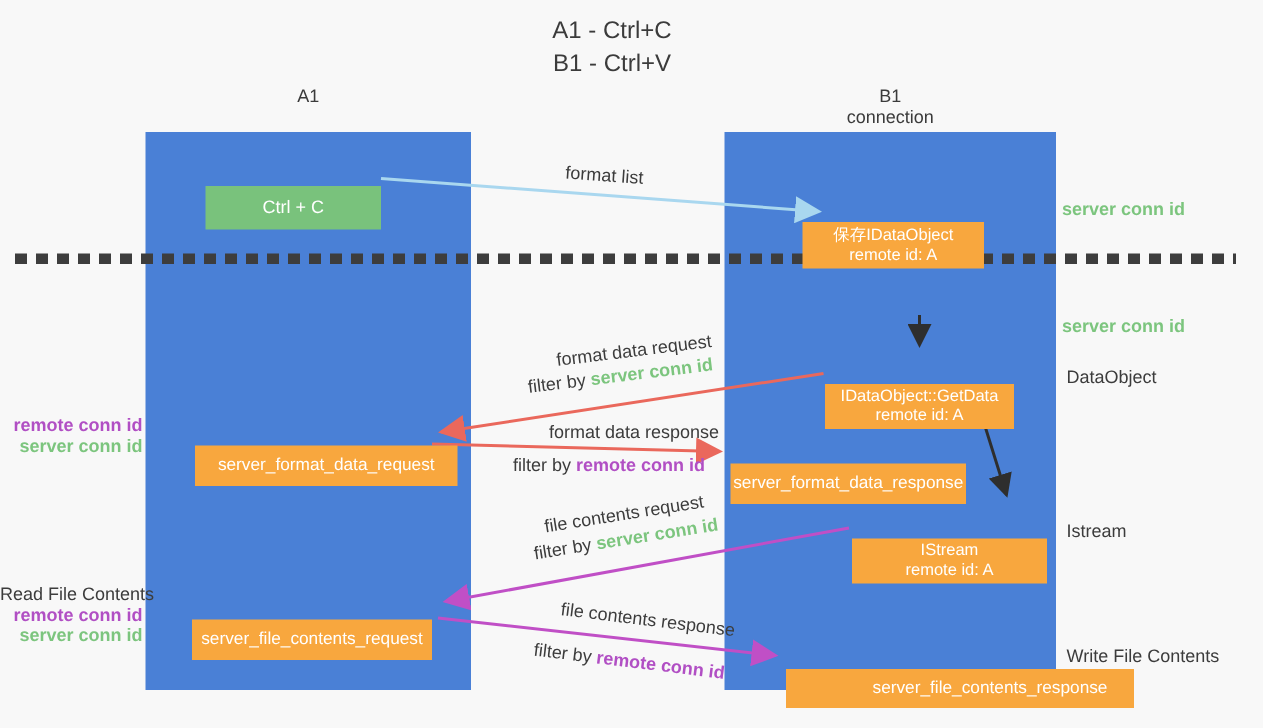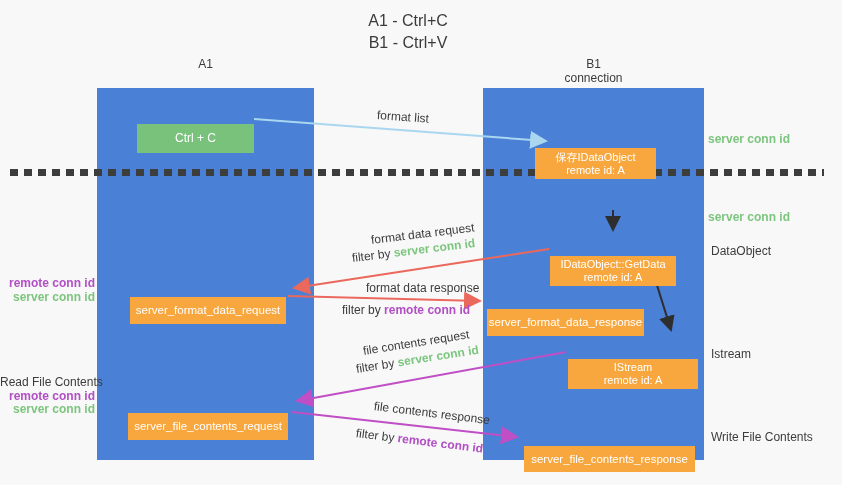--- a/index.html
+++ b/index.html
@@ -43,25 +43,25 @@
     position:absolute;display:flex;flex-direction:column;
     align-items:center;justify-content:center;
     color:#fff;font-size:11px;line-height:13px;text-align:center;margin-top:20px;
   }
   .node.green{background:var(--box-green,#79c27c);}
   .node.orange{background:var(--box-orange,#f8a73e);}
   .n-ctrl-c{left:137px;top:104px;width:117px;height:29px;font-size:12px;}
   .n-save{left:535px;top:128px;width:121px;height:31px;}
   .n-ctrl-v{left:555px;top:180px;width:117px;height:29px;font-size:12px;}
   .n-getdata{left:550px;top:236px;width:126px;height:30px;}
-  .n-format-req{left:130px;top:277px;width:156px;height:27px;font-size:11.5px;}
+  .n-format-req{left:130px;top:277px;width:175px;height:27px;font-size:11.5px;}
   .n-format-resp{left:487px;top:289px;width:157px;height:27px;font-size:11.5px;}
   .n-istream{left:568px;top:339px;width:130px;height:30px;}
   .n-file-req{left:128px;top:393px;width:160px;height:27px;font-size:11.5px;}
-  .n-file-resp{left:524px;top:426px;width:171px;height:26px;font-size:11.5px;}
+  .n-file-resp{left:524px;top:426px;width:192px;height:26px;font-size:11.5px;padding-left:40px;}
   .lbl{
     position:absolute;font-size:12px;line-height:14px;color:#3c3c3c;
     white-space:nowrap;transform-origin:left center;
   }
   .green-text{color:var(--text-green,#7cc57e);font-weight:bold;}
   .purple-text{color:var(--text-purple,#b14fc4);font-weight:bold;}
   .left-stack{position:absolute;left:0;width:95px;text-align:right;font-size:12px;line-height:13.5px;white-space:nowrap;}
   .l-format-list{left:377px;top:108px;transform:rotate(4deg);}
   .l-fdr{left:371px;top:233px;transform:rotate(-7deg);}
   .l-filter1{left:352px;top:251px;transform:rotate(-7deg);}
@@ -186,19 +186,19 @@
   <div class="r-side green-text" style="top:210px;">server conn id</div>
   <div class="r-side" style="top:244px;left:711px;">DataObject</div>
   <div class="r-side" style="top:347px;left:711px;">Istream</div>
   <div class="r-side" style="top:430px;left:711px;">Write File Contents</div>
 
   <div class="left-stack" style="top:277px;">
     <div class="purple-text">remote conn id</div>
     <div class="green-text">server conn id</div>
   </div>
 
-  <div class="left-stack" style="top:376px;">
+  <div class="left-stack" style="top:390px;">
     <div>Read File Contents</div>
     <div class="purple-text">remote conn id</div>
     <div class="green-text">server conn id</div>
   </div>
 
 </div>
 
 </body></html>

